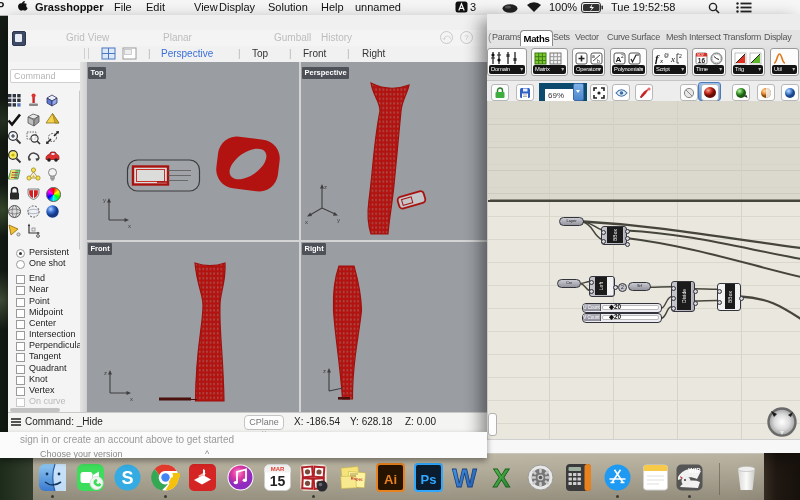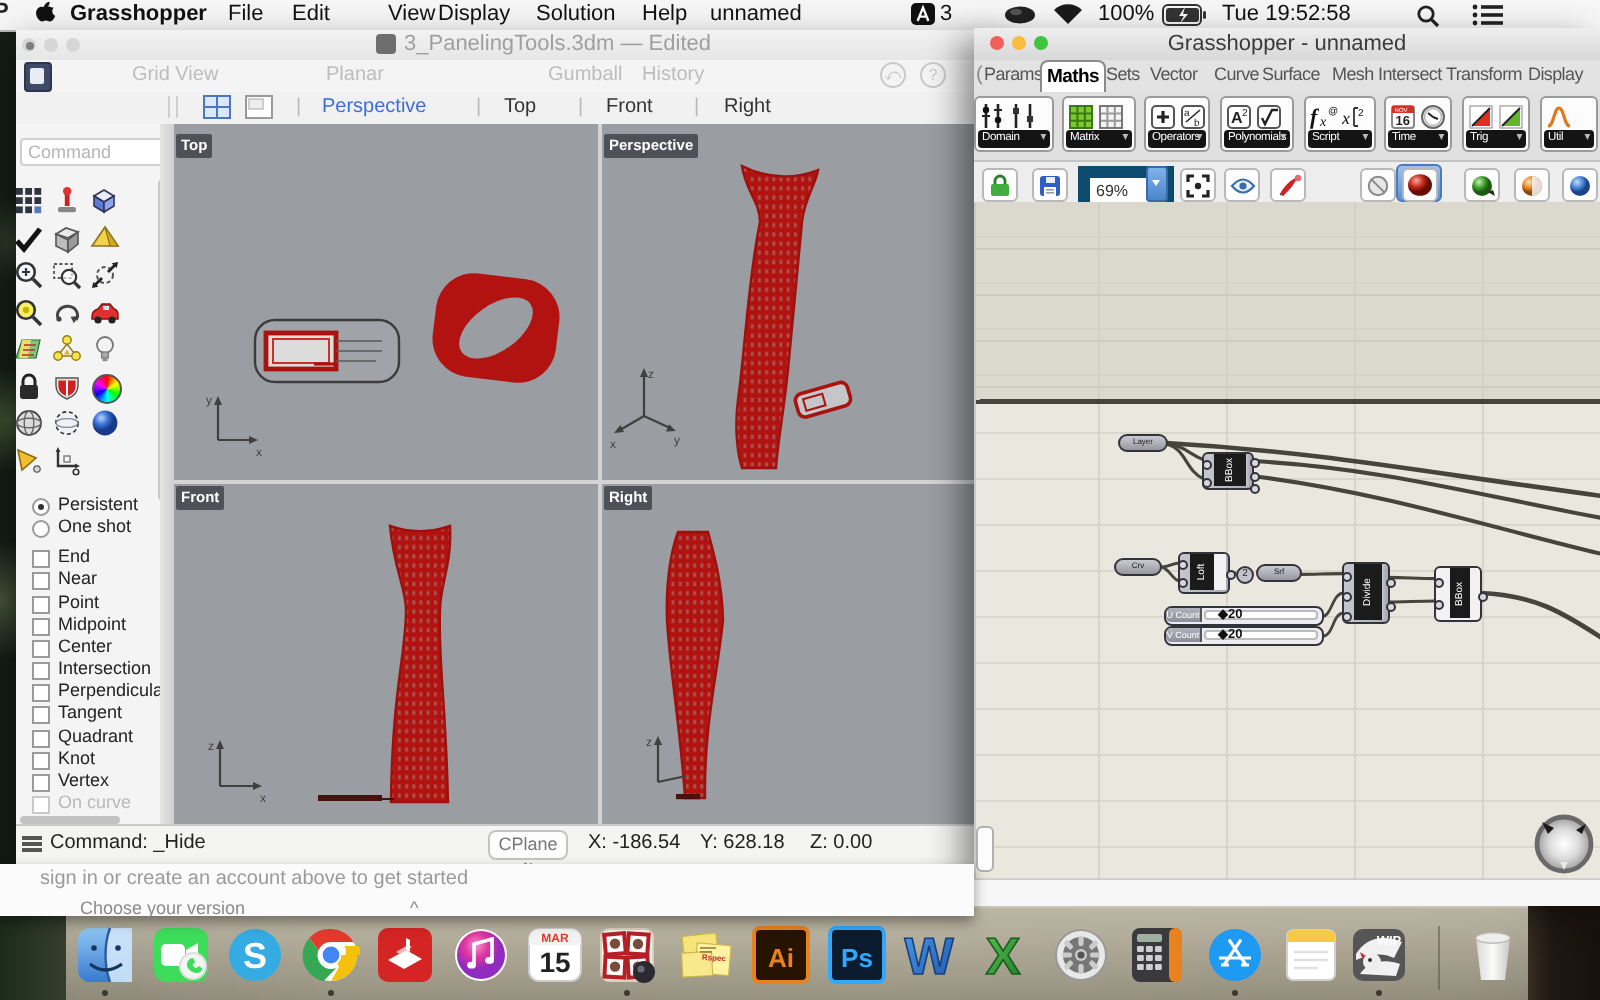--- a/index.html
+++ b/index.html
@@ -111,28 +111,20 @@
         <circle cx="1.5" cy="1.5" r="1.2" fill="#222"></circle>
         <circle cx="1.5" cy="5.5" r="1.2" fill="#222"></circle>
         <circle cx="1.5" cy="9.5" r="1.2" fill="#222"></circle>
         <rect x="4.5" y="0.6" width="11" height="1.8" fill="#222"></rect>
         <rect x="4.5" y="4.6" width="11" height="1.8" fill="#222"></rect>
         <rect x="4.5" y="8.6" width="11" height="1.8" fill="#222"></rect>
       </svg>
   </div>
 </div>
 <div class="abs" id="rhino">
-  <div class="abs" id="rh-title">
-     <div class="tl" style="left:3px;"></div>
-      <div class="tl" style="left:14px;"></div>
-      <div class="tl" style="left:25px;"></div>
-     <div class="abs" style="left:4.5px;top:5.5px;width:4px;height:4px;border-radius:50%;background:#7e7e7e;"></div>
-     <div class="abs" style="left:180px;top:2px;width:10px;height:10px;background:#6e6e6e;border-radius:2px;"></div>
-     <div class="abs" style="left:194px;top:1px;font-size:11px;color:#9f9f9f;">3_PanelingTools.3dm — Edited</div>
-  </div>
   <div class="abs" id="rh-tool">
      <div class="abs" style="left:4px;top:1px;width:12px;height:13px;background:#3e4a66;border-radius:2px;border:1px solid #2c3650;">
         <div class="abs" style="left:2px;top:2px;width:7px;height:8px;background:#e8ecf4;border-radius:1px;"></div>
      </div>
      <div class="abs" style="left:58px;top:2px;">Grid View</div>
      <div class="abs" style="left:113px;top:2px;margin-top:18px;">Ortho</div>
      <div class="abs" style="left:155px;top:2px;">Planar</div>
      <div class="abs" style="left:195px;top:0px;background:#d2d2d2;border-radius:7px;padding:2px 7px;color:#a9a9a9;margin-top:37px;">SmartTrack</div>
      <div class="abs" style="left:266px;top:2px;">Gumball</div>
      <div class="abs" style="left:313px;top:2px;">History</div>
@@ -403,25 +395,20 @@
     <div class="abs" style="left:342px;top:3px;">Y: 628.18</div>
     <div class="abs" style="left:397px;top:3px;">Z: 0.00</div>
   </div>
 </div>
 <div class="abs" id="dialog">
   <div class="abs" style="left:20px;top:2px;">sign in or create an account above to get started</div>
   <div class="abs" style="left:40px;top:17px;color:#8a8a8a;font-size:9px;">Choose your version</div>
   <div class="abs" style="left:205px;top:17px;color:#8a8a8a;font-size:9px;">^</div>
 </div>
 <div class="abs" id="gh">
-  <div class="abs" id="gh-title">Grasshopper - unnamed
-    <div class="tl" style="left:8px;top:4px;background:#f25f58;"></div>
-    <div class="tl" style="left:19px;top:4px;background:#f8bd3e;"></div>
-    <div class="tl" style="left:30px;top:4px;background:#3ec43e;"></div>
-  </div>
   <div class="abs" id="gh-tabs">
     <div class="abs" style="left:1px;top:2px;color:#888;">(</div>
     <div class="tab" style="left:5px;">Params</div>
     <div class="abs" style="left:33px;top:0px;width:31px;height:16px;background:#fff;border:1px solid #8a8a8a;border-bottom:none;border-radius:4px 4px 0 0;color:#000;font-weight:bold;text-align:center;line-height:15px;font-size:9.5px;letter-spacing:-0.3px;">Maths</div>
     <div class="tab" style="left:66px;">Sets</div>
     <div class="tab" style="left:88px;">Vector</div>
     <div class="tab" style="left:120px;">Curve</div>
     <div class="tab" style="left:144px;">Surface</div>
     <div class="tab" style="left:179px;">Mesh</div>
     <div class="tab" style="left:202px;">Intersect</div>

